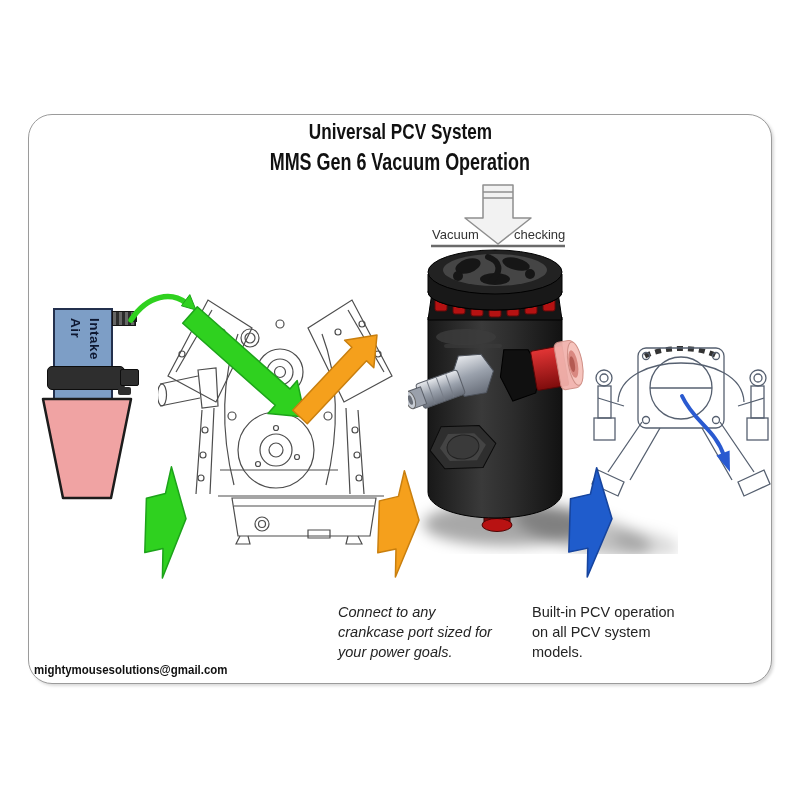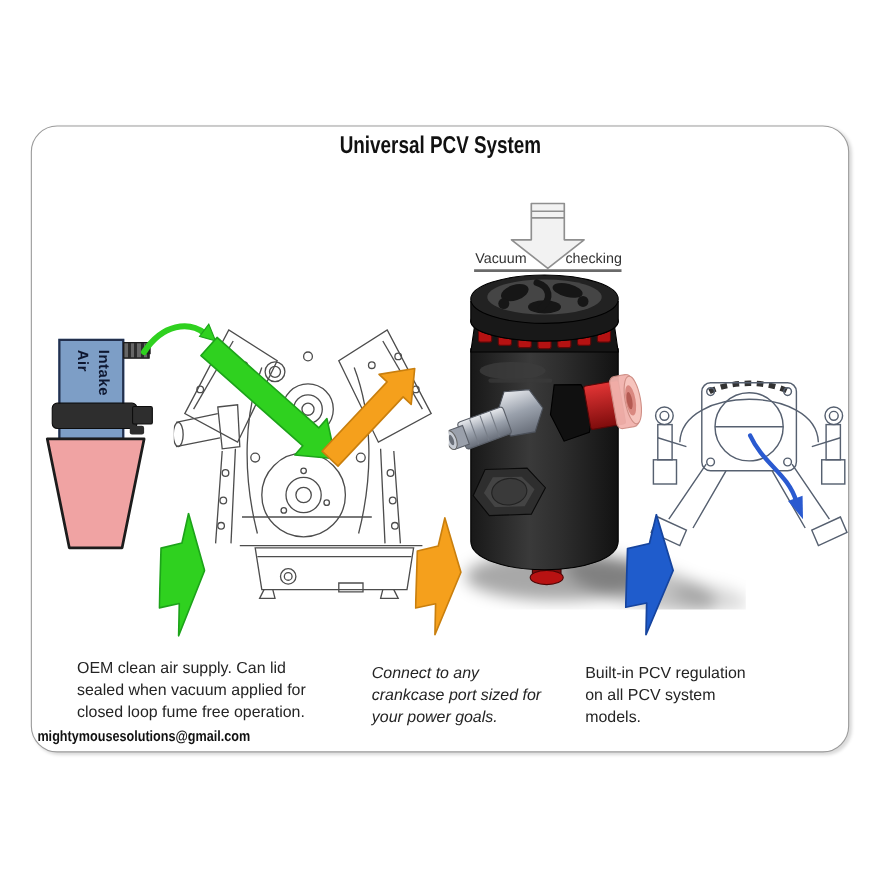--- a/index.html
+++ b/index.html
@@ -47,20 +47,23 @@
 </head>
 <body>
 
 <div id="canvas">
 
   <div class="panel"></div>
 
   <div class="title" id="title1">
     <span class="title-inner">Universal PCV System</span>
   </div>
+  <div class="title" id="title2">
+    <span class="title-inner">MMS Gen 6 Vacuum Operation</span>
+  </div>
 
   <svg style="left:428px;top:182px;" width="140" height="68" viewBox="0 0 140 68">
     <polygon points="55,3 85,3 85,36 103,36 70,62 37,36 55,36" fill="#f2f2f2" stroke="#8f8f8f" stroke-width="1.5" stroke-linejoin="round"></polygon>
     <line x1="55" y1="10" x2="85" y2="10" stroke="#8f8f8f" stroke-width="1.5"></line>
     <line x1="55" y1="16" x2="85" y2="16" stroke="#8f8f8f" stroke-width="1.5"></line>
     <text class="vactext" x="4" y="57">Vacuum</text>
     <text class="vactext" x="86" y="57">checking</text>
     <line x1="3" y1="64" x2="137" y2="64" stroke="#6a6a6a" stroke-width="2.5"></line>
   </svg>
 
@@ -268,25 +271,22 @@
   <svg style="left:144px;top:466px;" width="43" height="113" viewBox="0 0 43 113" preserveAspectRatio="none">
     <polygon class="arrow-green" stroke-width="1.5" stroke-linejoin="round" points="2.4,32.3 21.4,27.6 27.4,0.8 42,52.6 18.4,112 19,82.6 0.8,86.6"></polygon>
   </svg>
   <svg style="left:377px;top:470px;" width="43" height="108" viewBox="0 0 43 113" preserveAspectRatio="none">
     <polygon class="arrow-orange" stroke-width="1.5" stroke-linejoin="round" points="2.4,32.3 21.4,27.6 27.4,0.8 42,52.6 18.4,112 19,82.6 0.8,86.6"></polygon>
   </svg>
   <svg style="left:568px;top:467px;" width="45" height="111" viewBox="0 0 43 113" preserveAspectRatio="none">
     <polygon class="arrow-blue" stroke-width="1.5" stroke-linejoin="round" points="2.4,32.3 21.4,27.6 27.4,0.8 42,52.6 18.4,112 19,82.6 0.8,86.6"></polygon>
   </svg>
 
-  <div class="caption" id="cap1">OEM clean air supply.  Can lid
-sealed when vacuum applied for
-closed loop fume free operation.</div>
   <div class="caption" id="cap2">Connect to any
 crankcase port sized for
 your power goals.</div>
-  <div class="caption" id="cap3">Built-in PCV regulation
+  <div class="caption" id="cap3">Built-in PCV operation
 on all PCV system
 models.</div>
 
   <div id="email">mightymousesolutions@gmail.com</div>
 
 </div>
 
 </body></html>

